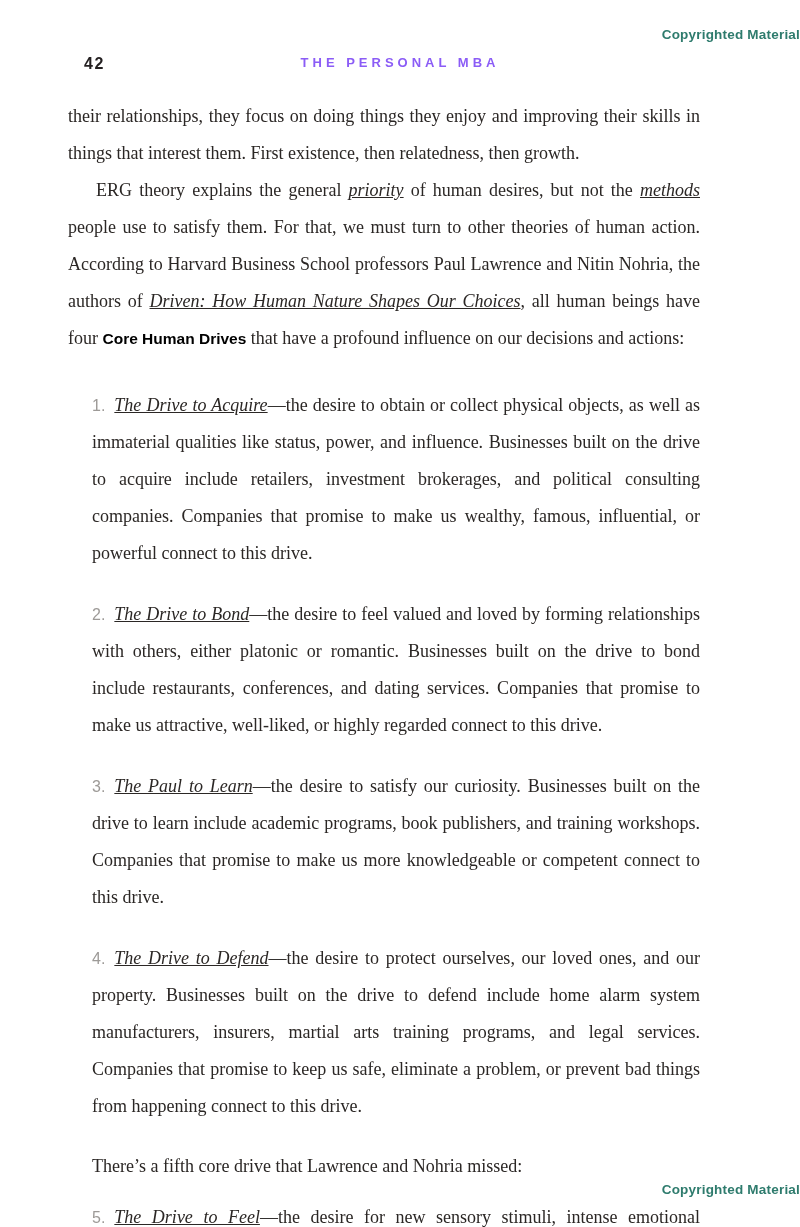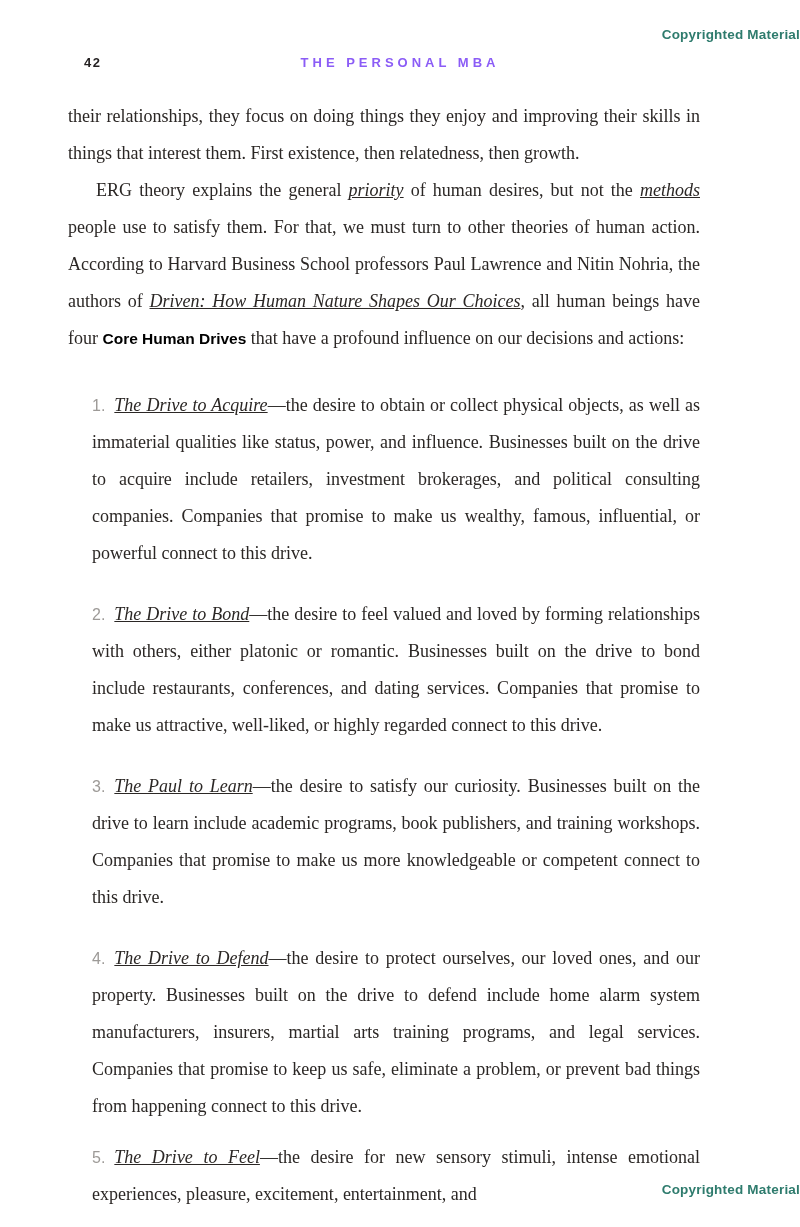--- a/index.html
+++ b/index.html
@@ -35,21 +35,21 @@
     left: 0;
     width: 100%;
     height: 18px;
   }
   .page-number {
     position: absolute;
     left: 84px;
     top: 0;
     font-family: "Liberation Sans", sans-serif;
     font-weight: bold;
-    font-size: 13px;
+    font-size: 16px;
     letter-spacing: 1.5px;
     color: #231f20;
   }
   .running-title {
     width: 100%;
     text-align: center;
     font-family: "Liberation Sans", sans-serif;
     font-weight: bold;
     font-size: 13px;
     letter-spacing: 4px;
@@ -115,20 +115,21 @@
     <p class="para indent"><span>ERG theory explains the general </span><em>priority</em><span> of human desires, but not the </span><em>methods</em><span> people use to satisfy them. For that, we must turn to other theories of human action. According to Harvard Business School professors Paul Lawrence and Nitin Nohria, the authors of </span><em>Driven: How Human Nature Shapes Our Choices</em><span>, all human beings have four </span><span class="key-term">Core Human Drives</span><span> that have a profound influence on our decisions and actions:</span></p>
 
     <p class="drive first"><span class="drive-num">1.</span><em class="drive-title">The Drive to Acquire</em><span>—the desire to obtain or collect physical objects, as well as immaterial qualities like status, power, and influence. Businesses built on the drive to acquire include retailers, investment brokerages, and political consulting companies. Companies that promise to make us wealthy, famous, influential, or powerful connect to this drive.</span></p>
 
     <p class="drive"><span class="drive-num">2.</span><em class="drive-title">The Drive to Bond</em><span>—the desire to feel valued and loved by forming relationships with others, either platonic or romantic. Businesses built on the drive to bond include restaurants, conferences, and dating services. Companies that promise to make us attractive, well-liked, or highly regarded connect to this drive.</span></p>
 
     <p class="drive"><span class="drive-num">3.</span><em class="drive-title">The Paul to Learn</em><span>—the desire to satisfy our curiosity. Businesses built on the drive to learn include academic programs, book publishers, and training workshops. Companies that promise to make us more knowledgeable or competent connect to this drive.</span></p>
 
     <p class="drive"><span class="drive-num">4.</span><em class="drive-title">The Drive to Defend</em><span>—the desire to protect ourselves, our loved ones, and our property. Businesses built on the drive to defend include home alarm system manufacturers, insurers, martial arts training programs, and legal services. Companies that promise to keep us safe, eliminate a problem, or prevent bad things from happening connect to this drive.</span></p>
 
+    <p class="interlude"><span>There’s a fifth core drive that Lawrence and Nohria missed:</span></p>
 
     <p class="drive after-interlude"><span class="drive-num">5.</span><em class="drive-title">The Drive to Feel</em><span>—the desire for new sensory stimuli, intense emotional experiences, pleasure, excitement, entertainment, and</span></p>
 
   </div>
 
   <div class="copyright bottom">Copyrighted Material</div>
 
 </div>
 
 </body></html>

